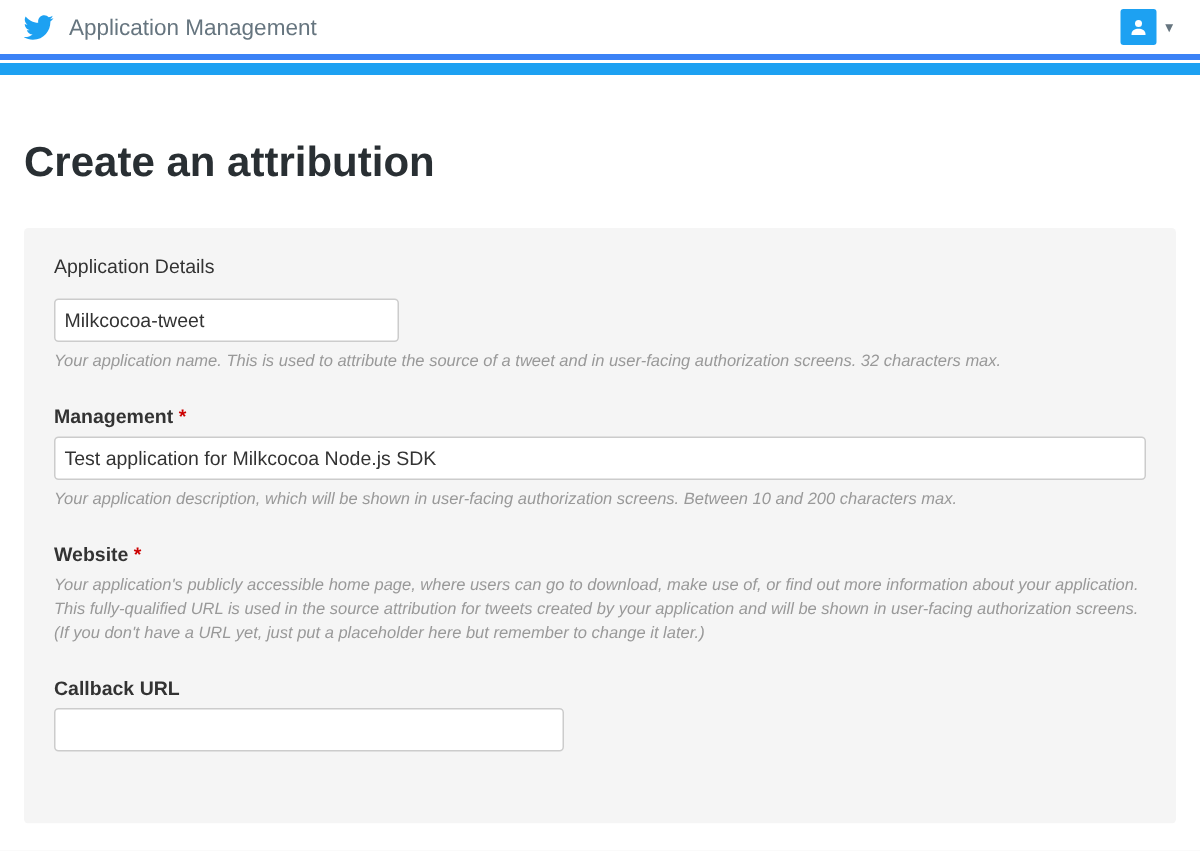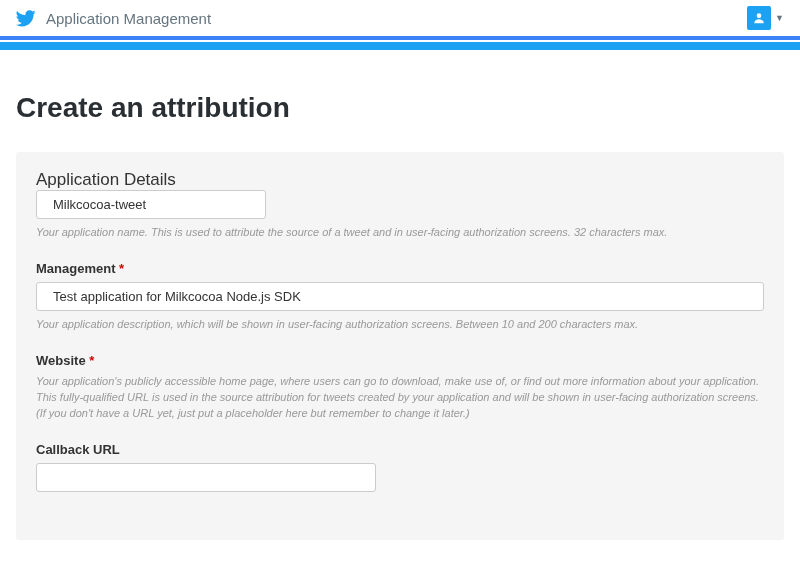--- a/index.html
+++ b/index.html
@@ -52,36 +52,37 @@
       font-weight: 700;
       color: #292f33;
       margin: 26px 0 28px;
     }
     .panel {
       background: #f5f5f5;
       border-radius: 3px;
       padding: 18px 20px 28px;
     }
     .panel-heading {
-      font-size: 17px;
+      font-size: 13px;
       color: #333;
       font-weight: 400;
+      margin-bottom: 14px;
     }
     .form-group { margin-bottom: 20px; }
     .form-label {
       display: block;
       font-weight: 700;
       font-size: 13px;
       margin-bottom: 6px;
       color: #333;
     }
     .required { color: #c00; }
     .text-input {
       width: 100%;
-      padding: 6px 16px;
+      padding: 6px 6px;
       border: 1px solid #ccc;
       border-radius: 3px;
       font-size: 13px;
       background: #fff;
       color: #333;
       font-family: inherit;
     }
     .text-input.short { width: 230px; }
     .text-input.medium { width: 340px; }
     .text-input.hl { background: #ffffc8; }

